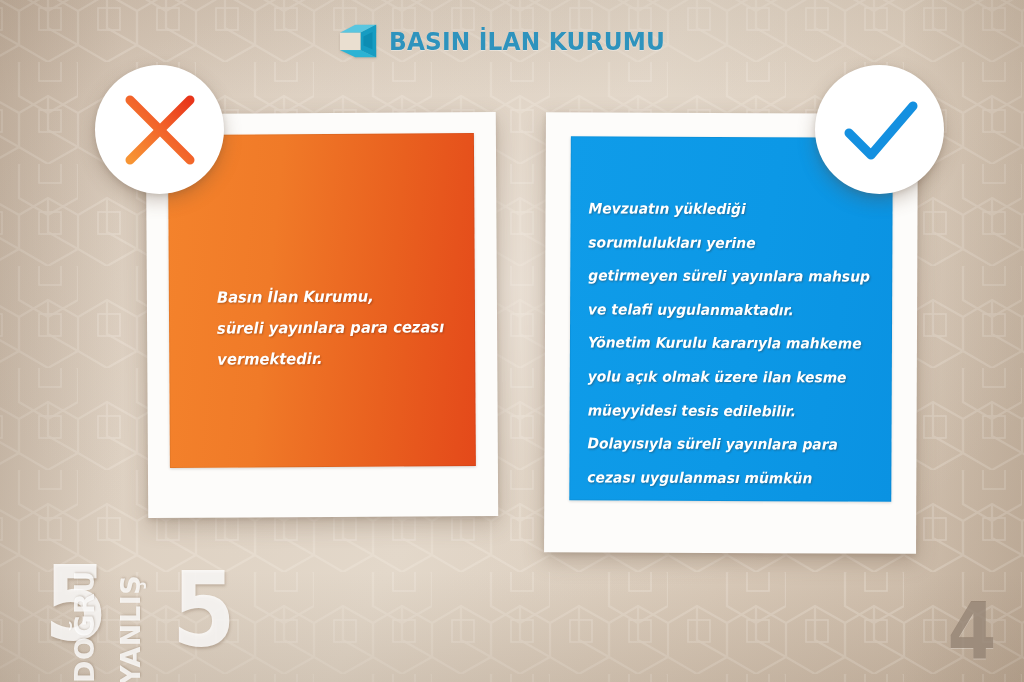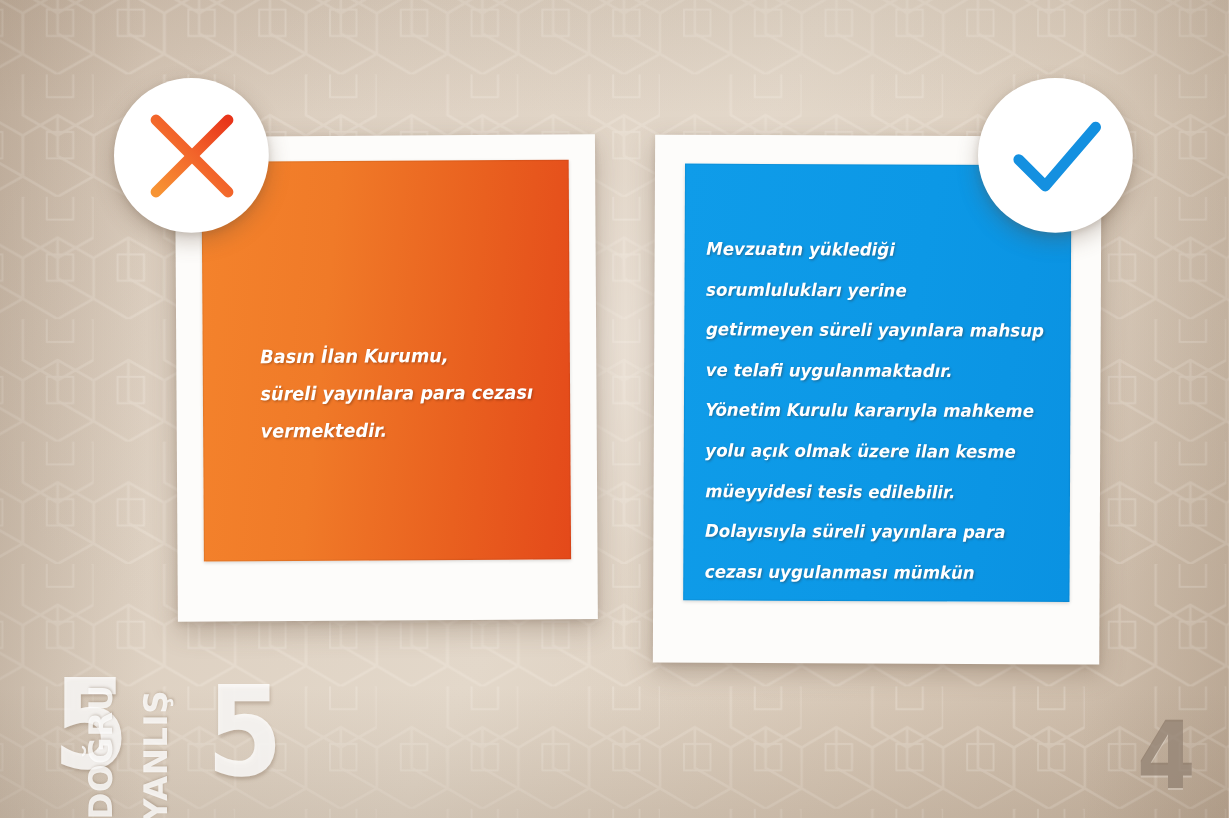--- a/index.html
+++ b/index.html
@@ -247,20 +247,31 @@
           <rect x="79" y="48" width="22" height="22"></rect>
           <rect x="79" y="-3" width="22" height="22"></rect>
         </g>
       </pattern>
     </defs>
     <rect x="0" y="0" width="1104" height="762" fill="url(#cubes)"></rect>
   </svg>
 
   <div class="bg-vignette"></div>
 
+  <div id="brand-header">
+    <svg class="logo-mark" viewBox="0 0 44 42" aria-hidden="true">
+      <polygon points="2,12 19,3 42,3 25,12" fill="#59c6e0"></polygon>
+      <polygon points="42,3 42,39 25,31 25,12" fill="#1b9fc4"></polygon>
+      <polygon points="25,31 42,39 19,39 2,31" fill="#2bb3d4"></polygon>
+      <polygon points="2,12 25,12 25,31 2,31" fill="#eadfd0"></polygon>
+      <polygon points="25,12 42,3 42,39 25,31" fill="#169cc2"></polygon>
+      <polygon points="28,16 38,11 38,30 28,26" fill="#0d8db3"></polygon>
+    </svg>
+    <div class="logo-text">BASIN İLAN KURUMU</div>
+  </div>
 
   <div class="card" id="card-wrong">
     <div class="panel">
       <div class="panel-text">
         <p>Basın İlan Kurumu,</p>
         <p>süreli yayınlara para cezası</p>
         <p>vermektedir.</p>
       </div>
     </div>
   </div>

